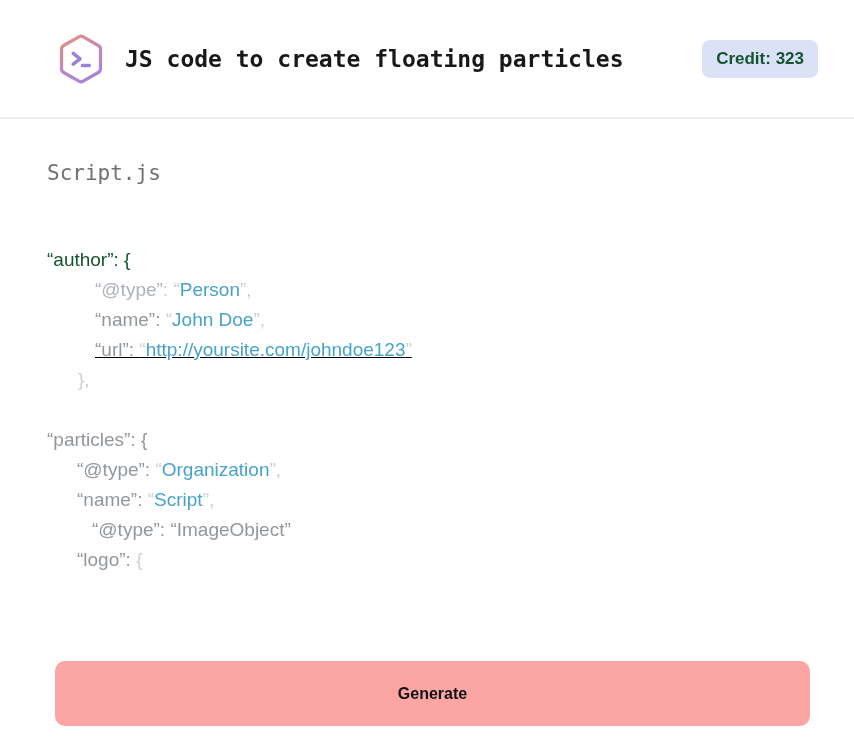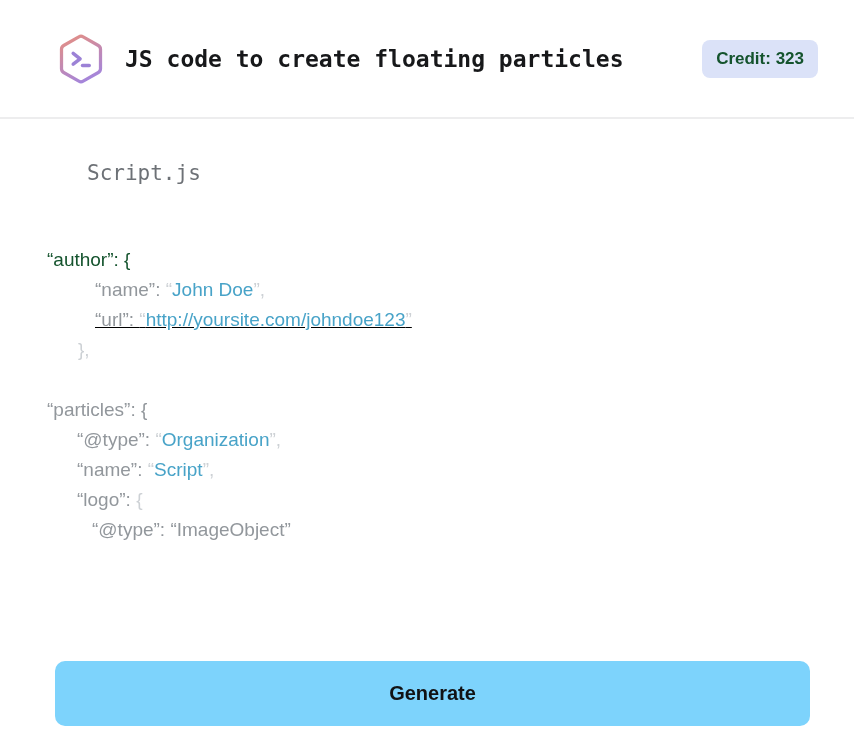--- a/index.html
+++ b/index.html
@@ -16,29 +16,29 @@
     font-family:"DejaVu Sans Mono", monospace; font-weight:bold;
     font-size:23px; color:#17181a; flex:1; white-space:nowrap;
   }
   .credit {
     background:#dbe2f8; color:#14532d; font-weight:bold; font-size:17px;
     padding:9px 14px; border-radius:8px; white-space:nowrap; flex:none;
   }
   .main { padding:40px 40px 0 47px; }
   .filename {
     font-family:"DejaVu Sans Mono", monospace; font-size:21px; font-weight:500;
-    color:#6d7176; line-height:28px; margin-bottom:28px;margin-left:40px;
+    color:#6d7176; line-height:28px; margin-bottom:28px;
   }
   .code-lines { min-height:390px; }
   .code-line { font-size:19px; line-height:30px; height:30px; white-space:pre; }
   .generate-btn {
     display:flex; align-items:center; justify-content:center;
     margin:56px 44px 0 55px; width:calc(854px - 99px); height:65px;
-    background:#7dd3fc; border:none; border-radius:10px;
-    font-family:"Liberation Sans", sans-serif; font-size:20px; font-weight:bold;
+    background:#fca5a5; border:none; border-radius:10px;
+    font-family:"Liberation Sans", sans-serif; font-size:16px; font-weight:bold;
     color:#111214; cursor:pointer;
   }
 </style>
 </head>
 <body>
 
 <header class="header">
   <span class="logo">
     <svg width="52" height="58" viewBox="0 0 24 24" fill="none" xmlns="http://www.w3.org/2000/svg">
       <defs>
@@ -54,25 +54,26 @@
   </span>
   <h1 class="title">JS code to create floating particles</h1>
   <span class="credit">Credit: 323</span>
 </header>
 
 <main class="main">
   <div class="filename">Script.js</div>
   <div class="code-lines">
       <div class="code-line">&nbsp;</div>
       <div class="code-line" style="padding-left: 0px;"><span style="color: #14532d;">“author”: {</span></div>
+      <div class="code-line" style="padding-left: 48px;"><span style="color: rgb(173, 178, 184);">“@type”</span><span style="color: rgb(205, 209, 213);">: </span><span style="color: rgb(205, 209, 213);">“</span><span style="color: rgb(72, 163, 200);">Person</span><span style="color: rgb(205, 209, 213);">”,</span></div>
       <div class="code-line" style="padding-left: 48px;"><span style="color: rgb(146, 151, 156);">“name”: </span><span style="color: rgb(205, 209, 213);">“</span><span style="color: rgb(72, 163, 200);">John Doe</span><span style="color: rgb(205, 209, 213);">”,</span></div>
       <div class="code-line" style="padding-left: 48px; text-decoration: underline;"><span style="color: rgb(146, 151, 156);">“url”: </span><span style="color: rgb(205, 209, 213);">“</span><span style="color: rgb(72, 163, 200);">http://yoursite.com/johndoe123</span><span style="color: rgb(205, 209, 213);">”</span></div>
       <div class="code-line" style="padding-left: 31px;"><span style="color: rgb(205, 209, 213);">},</span></div>
       <div class="code-line">&nbsp;</div>
       <div class="code-line" style="padding-left: 0px;"><span style="color: rgb(146, 151, 156);">“particles”: {</span></div>
       <div class="code-line" style="padding-left: 30px;"><span style="color: rgb(146, 151, 156);">“@type”: </span><span style="color: rgb(205, 209, 213);">“</span><span style="color: rgb(72, 163, 200);">Organization</span><span style="color: rgb(205, 209, 213);">”,</span></div>
       <div class="code-line" style="padding-left: 30px;"><span style="color: rgb(146, 151, 156);">“name”: </span><span style="color: rgb(205, 209, 213);">“</span><span style="color: rgb(72, 163, 200);">Script</span><span style="color: rgb(205, 209, 213);">”,</span></div>
+      <div class="code-line" style="padding-left: 45px;"><span style="color: rgb(146, 151, 156);">“@type”: “ImageObject”</span></div>
       <div class="code-line" style="padding-left: 30px;"><span style="color: rgb(146, 151, 156);">“logo”: </span><span style="color: rgb(205, 209, 213);">{</span></div>
-      <div class="code-line" style="padding-left: 45px;"><span style="color: rgb(146, 151, 156);">“@type”: “ImageObject”</span></div>
     </div>
 </main>
 
 <button class="generate-btn">Generate</button>
 
 </body></html>

